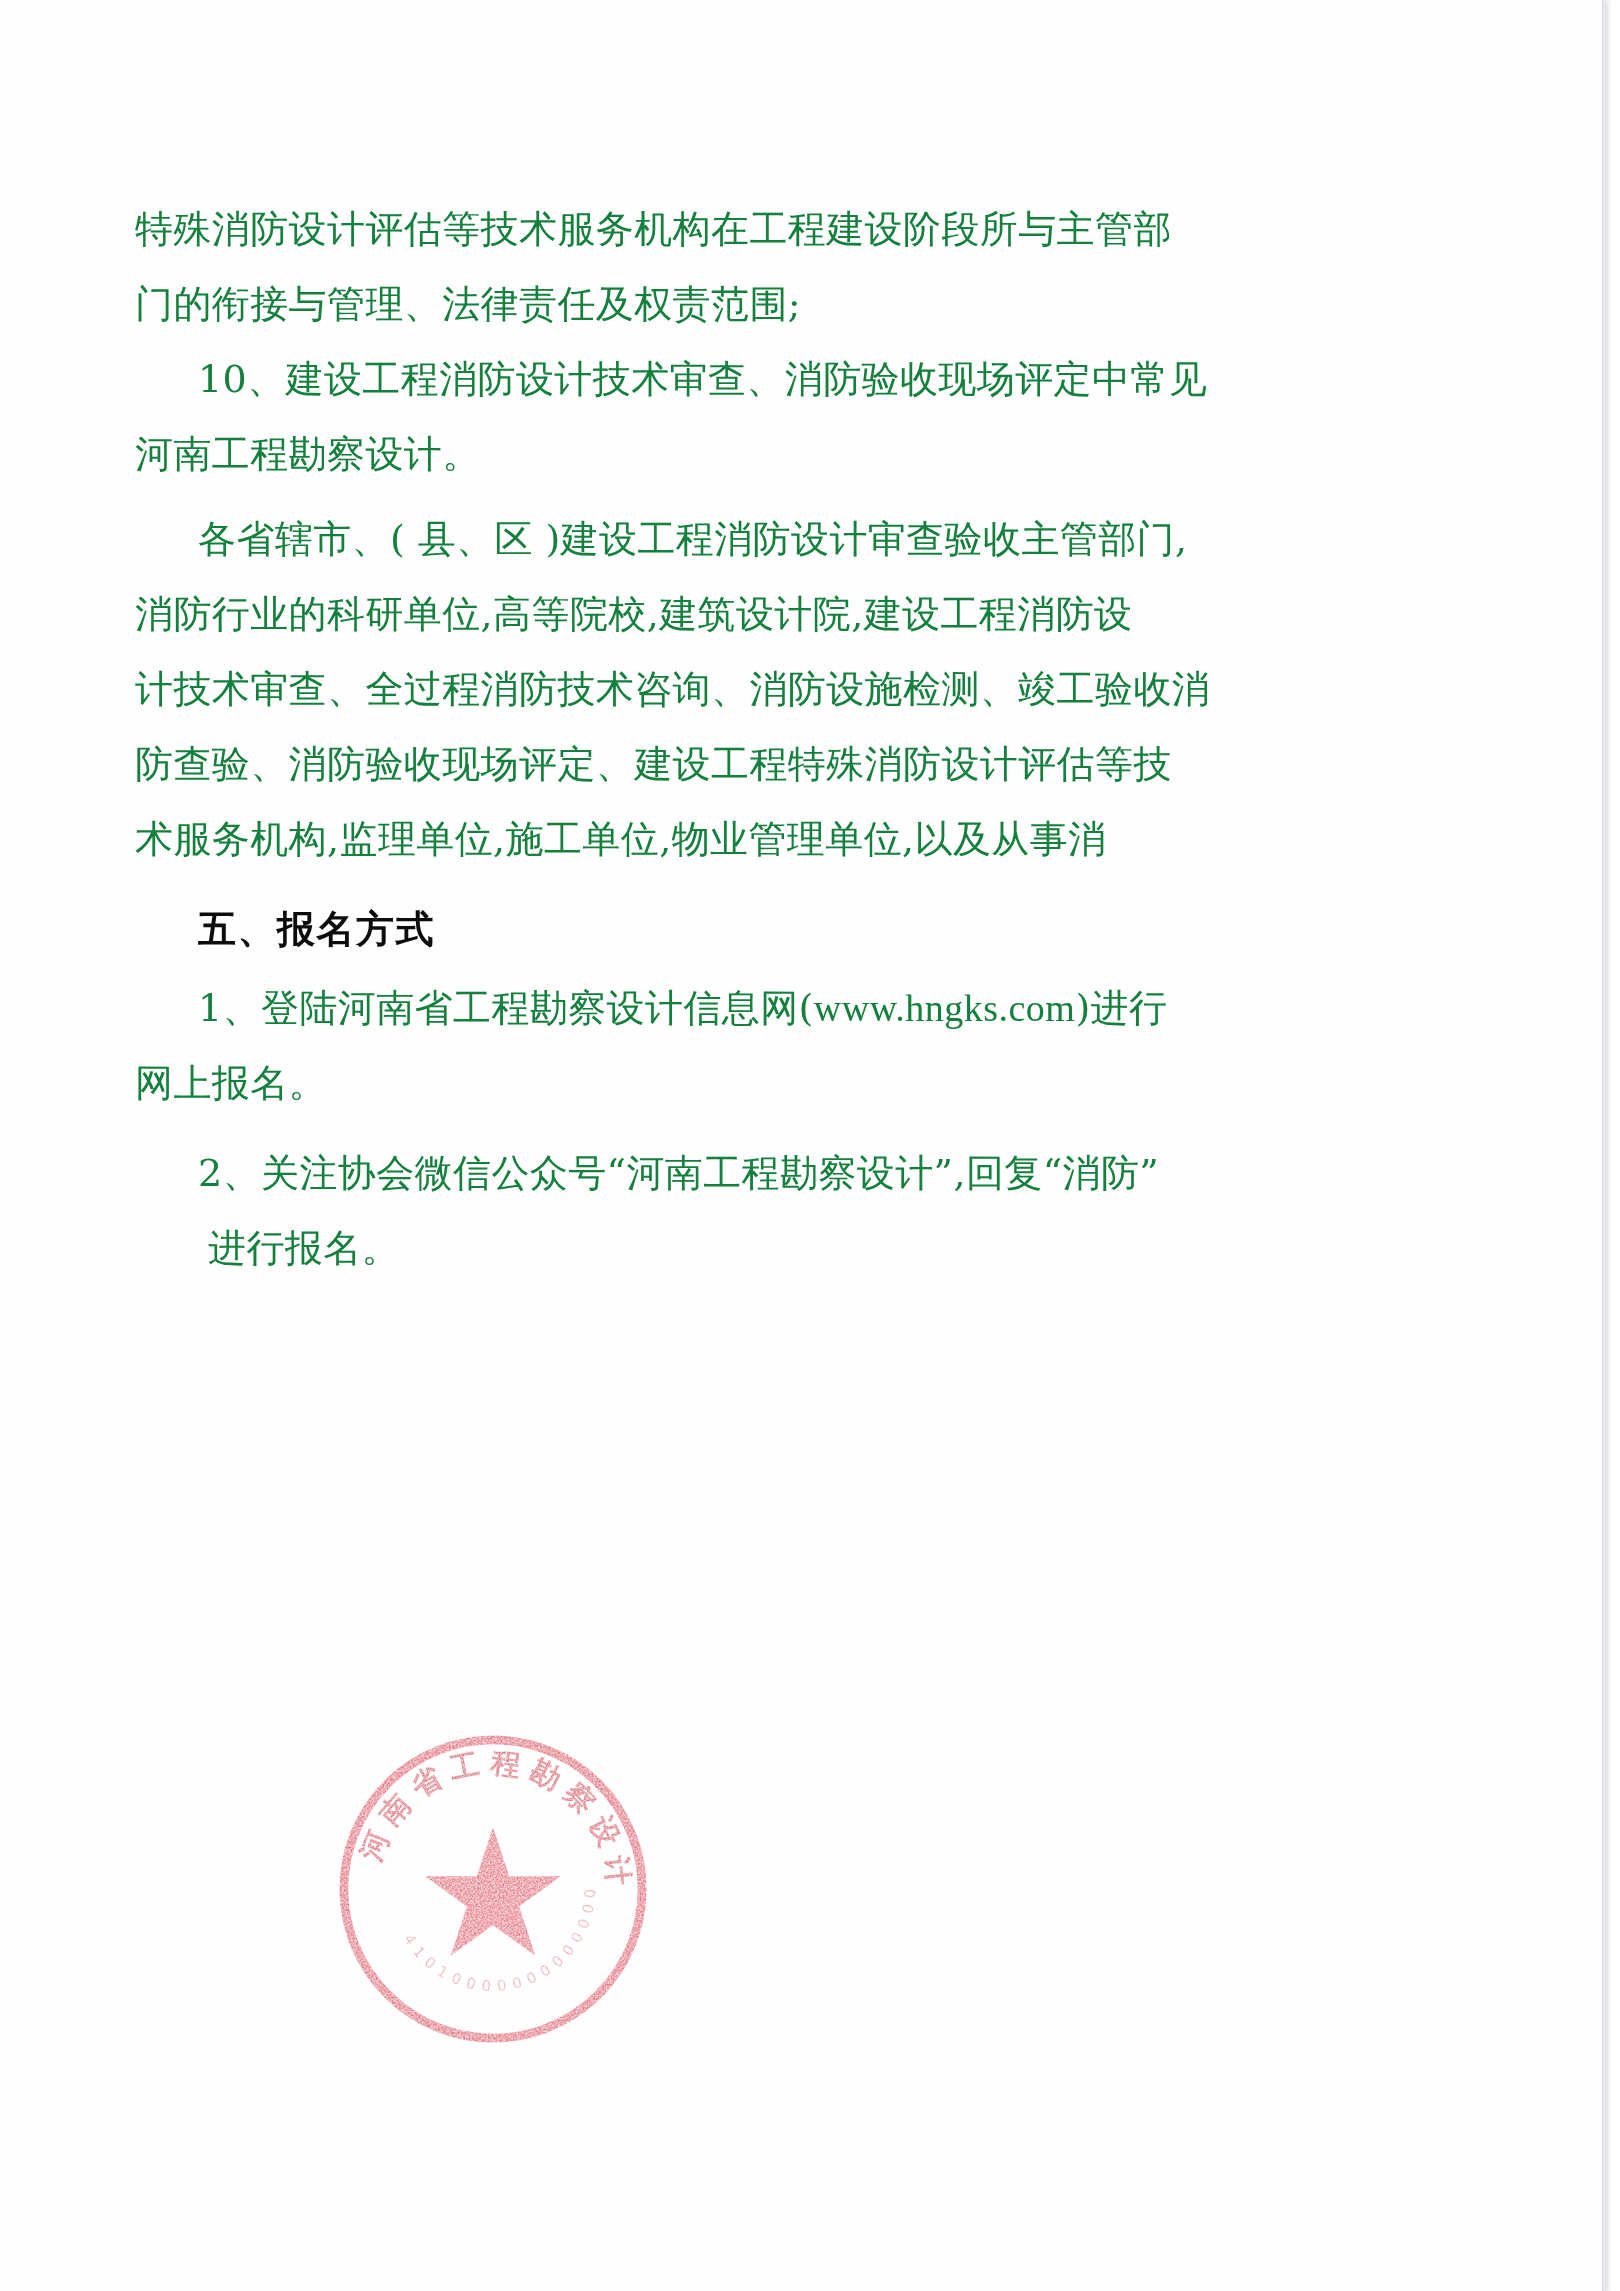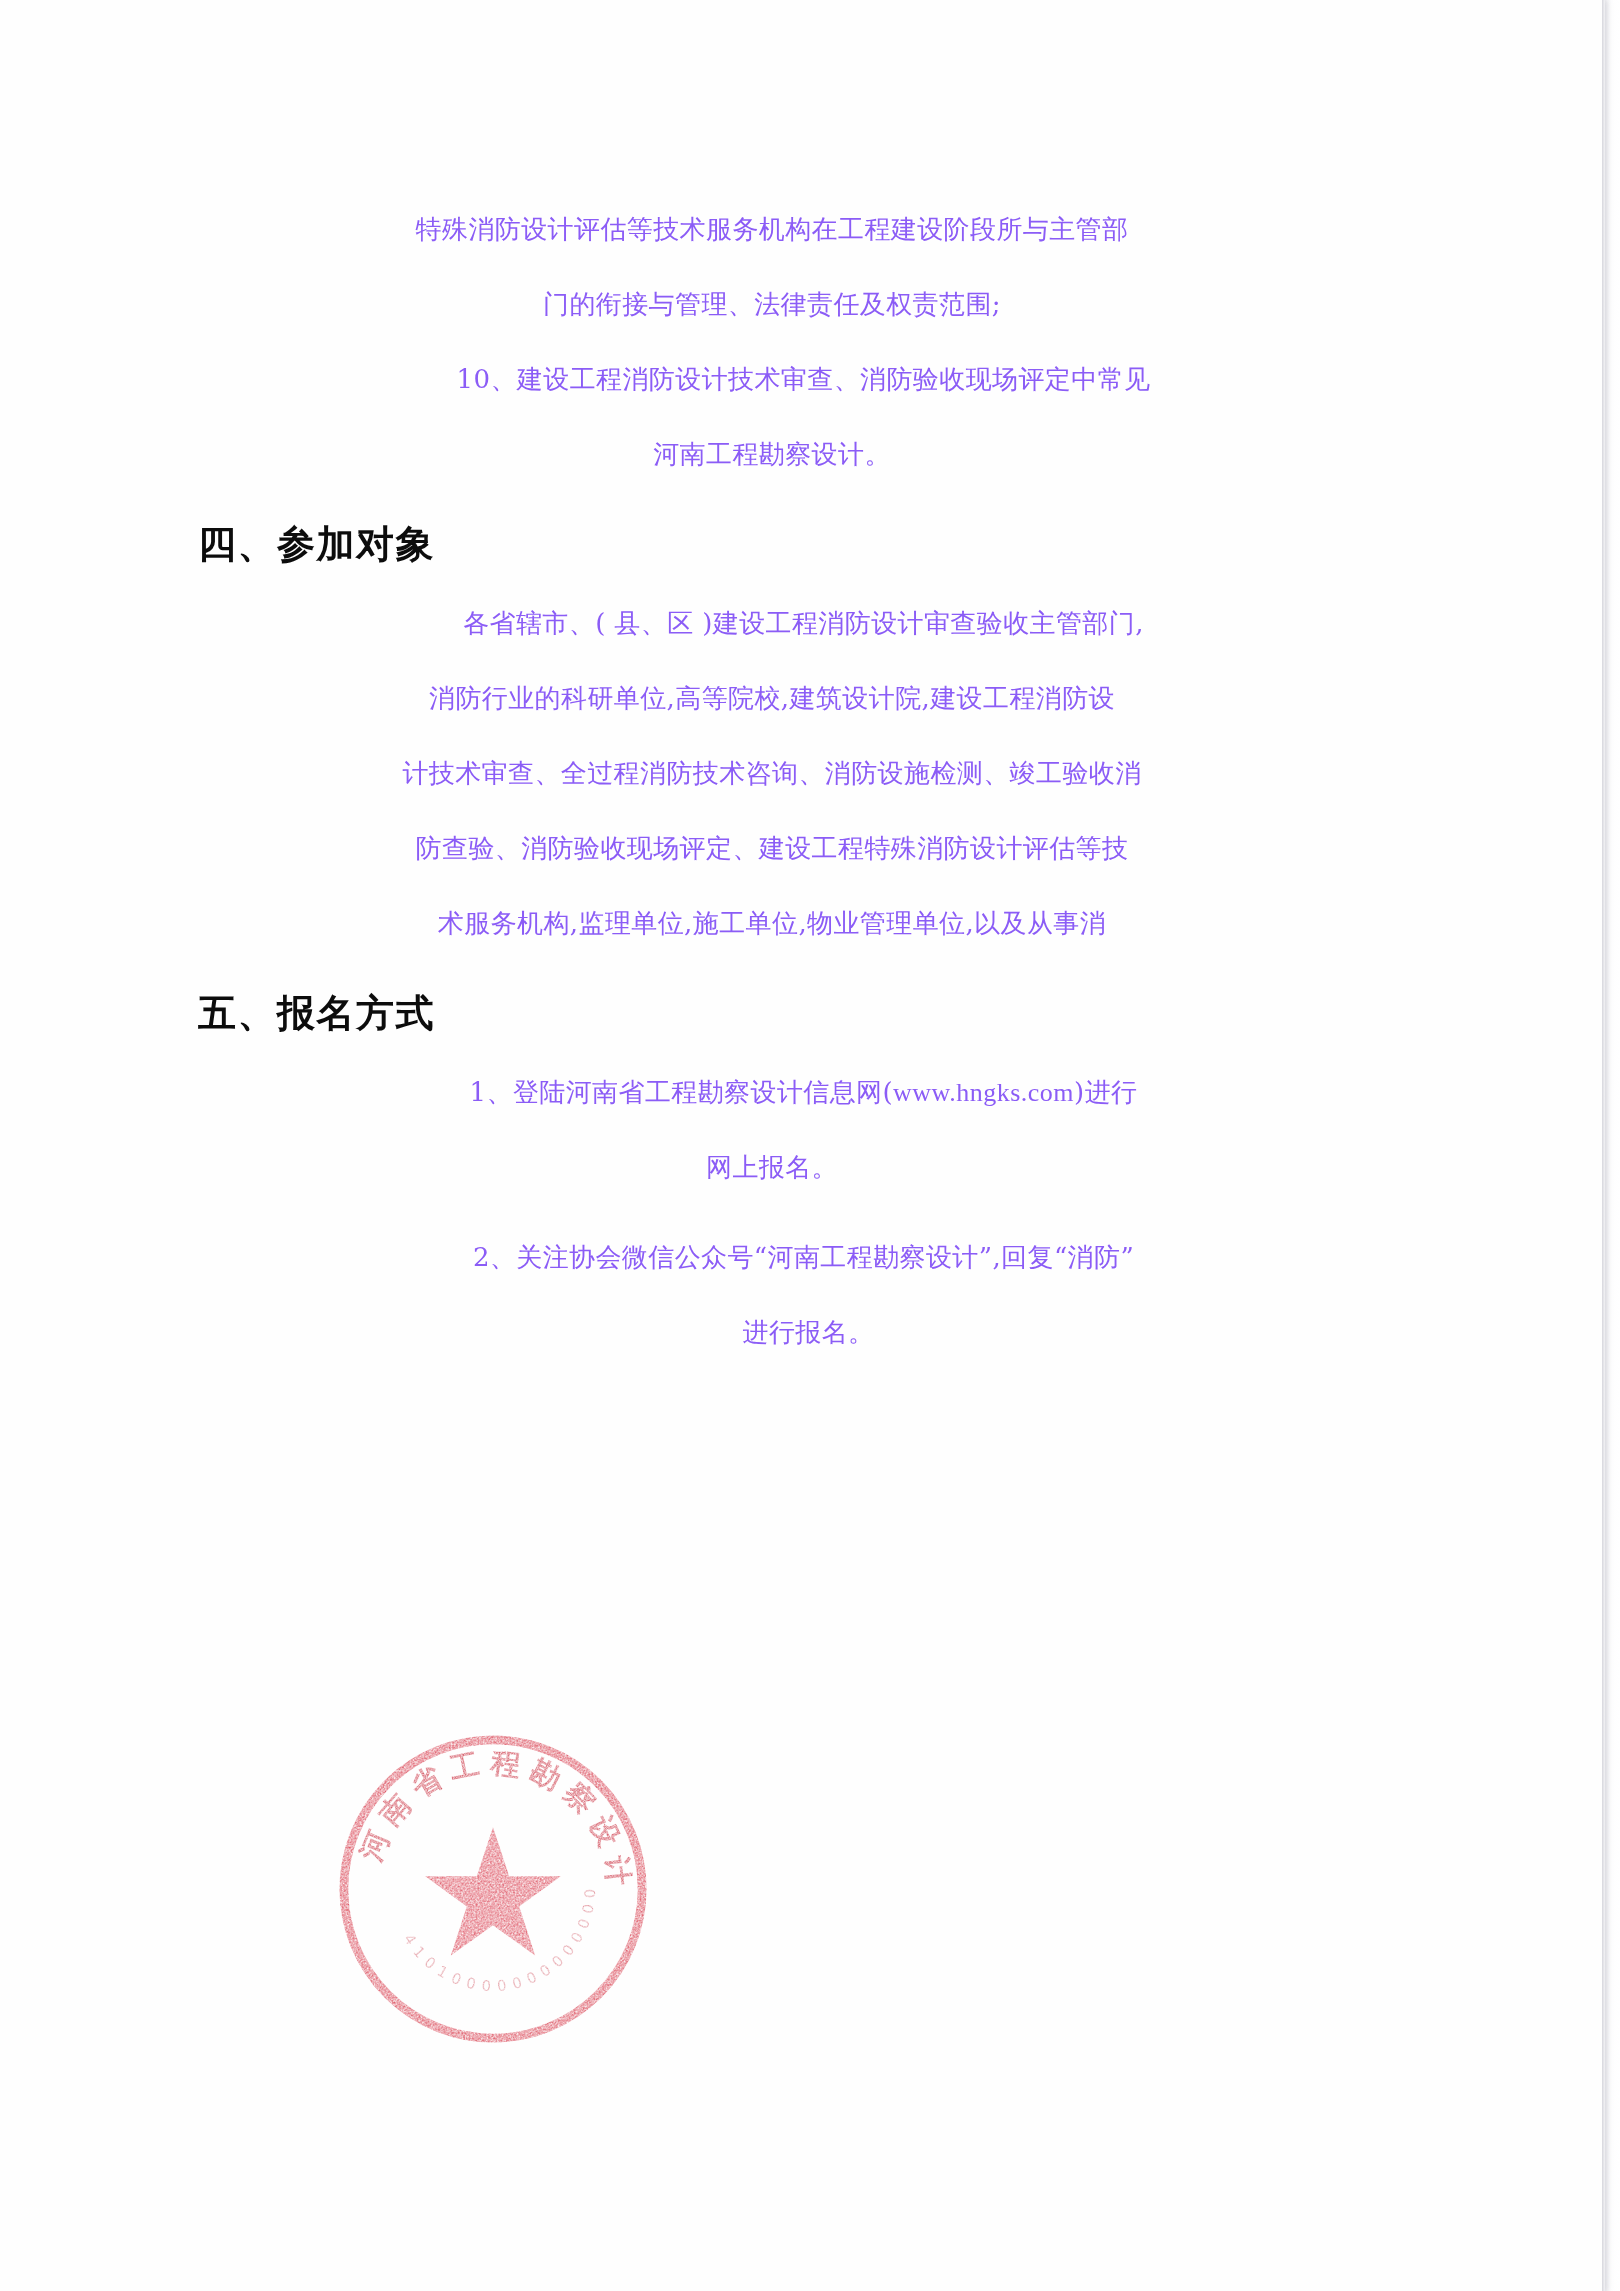--- a/index.html
+++ b/index.html
@@ -40,28 +40,27 @@
 
   
   #doc-body {
     position: absolute;
     left: 135px;
     top: 192px;
     width: 1274px;
   }
 
   .line {
-    font-size: 26px;
+    font-size: 38px;
     line-height: 75px;
-    color: #8b5cf6;
+    color: #15803d;
     white-space: pre;
     letter-spacing: 0.4px;
     font-family: "DejaVu Serif", "Liberation Serif", serif;
     text-rendering: optimizeLegibility;
-    text-align: center;
   }
   .line.indent {
     text-indent: 63px;
   }
   .line.indent2 {
     text-indent: 73px;
   }
   .heading {
     font-size: 38px;
     line-height: 84px;
@@ -98,21 +97,20 @@
   <div id="doc-body">
 
     <div class="line">特殊消防设计评估等技术服务机构在工程建设阶段所与主管部</div>
     <div class="line">门的衔接与管理、法律责任及权责范围;</div>
 
     <div class="line indent">10、建设工程消防设计技术审查、消防验收现场评定中常见</div>
     <div class="line">河南工程勘察设计。</div>
 
     <div class="spacer-sm"></div>
 
-    <div class="heading">四、参加对象</div>
 
     <div class="line indent">各省辖市、( 县、区 )建设工程消防设计审查验收主管部门,</div>
     <div class="line">消防行业的科研单位,高等院校,建筑设计院,建设工程消防设</div>
     <div class="line">计技术审查、全过程消防技术咨询、消防设施检测、竣工验收消</div>
     <div class="line">防查验、消防验收现场评定、建设工程特殊消防设计评估等技</div>
     <div class="line">术服务机构,监理单位,施工单位,物业管理单位,以及从事消</div>
 
     <div class="spacer-sm"></div>
 
     <div class="heading">五、报名方式</div>

